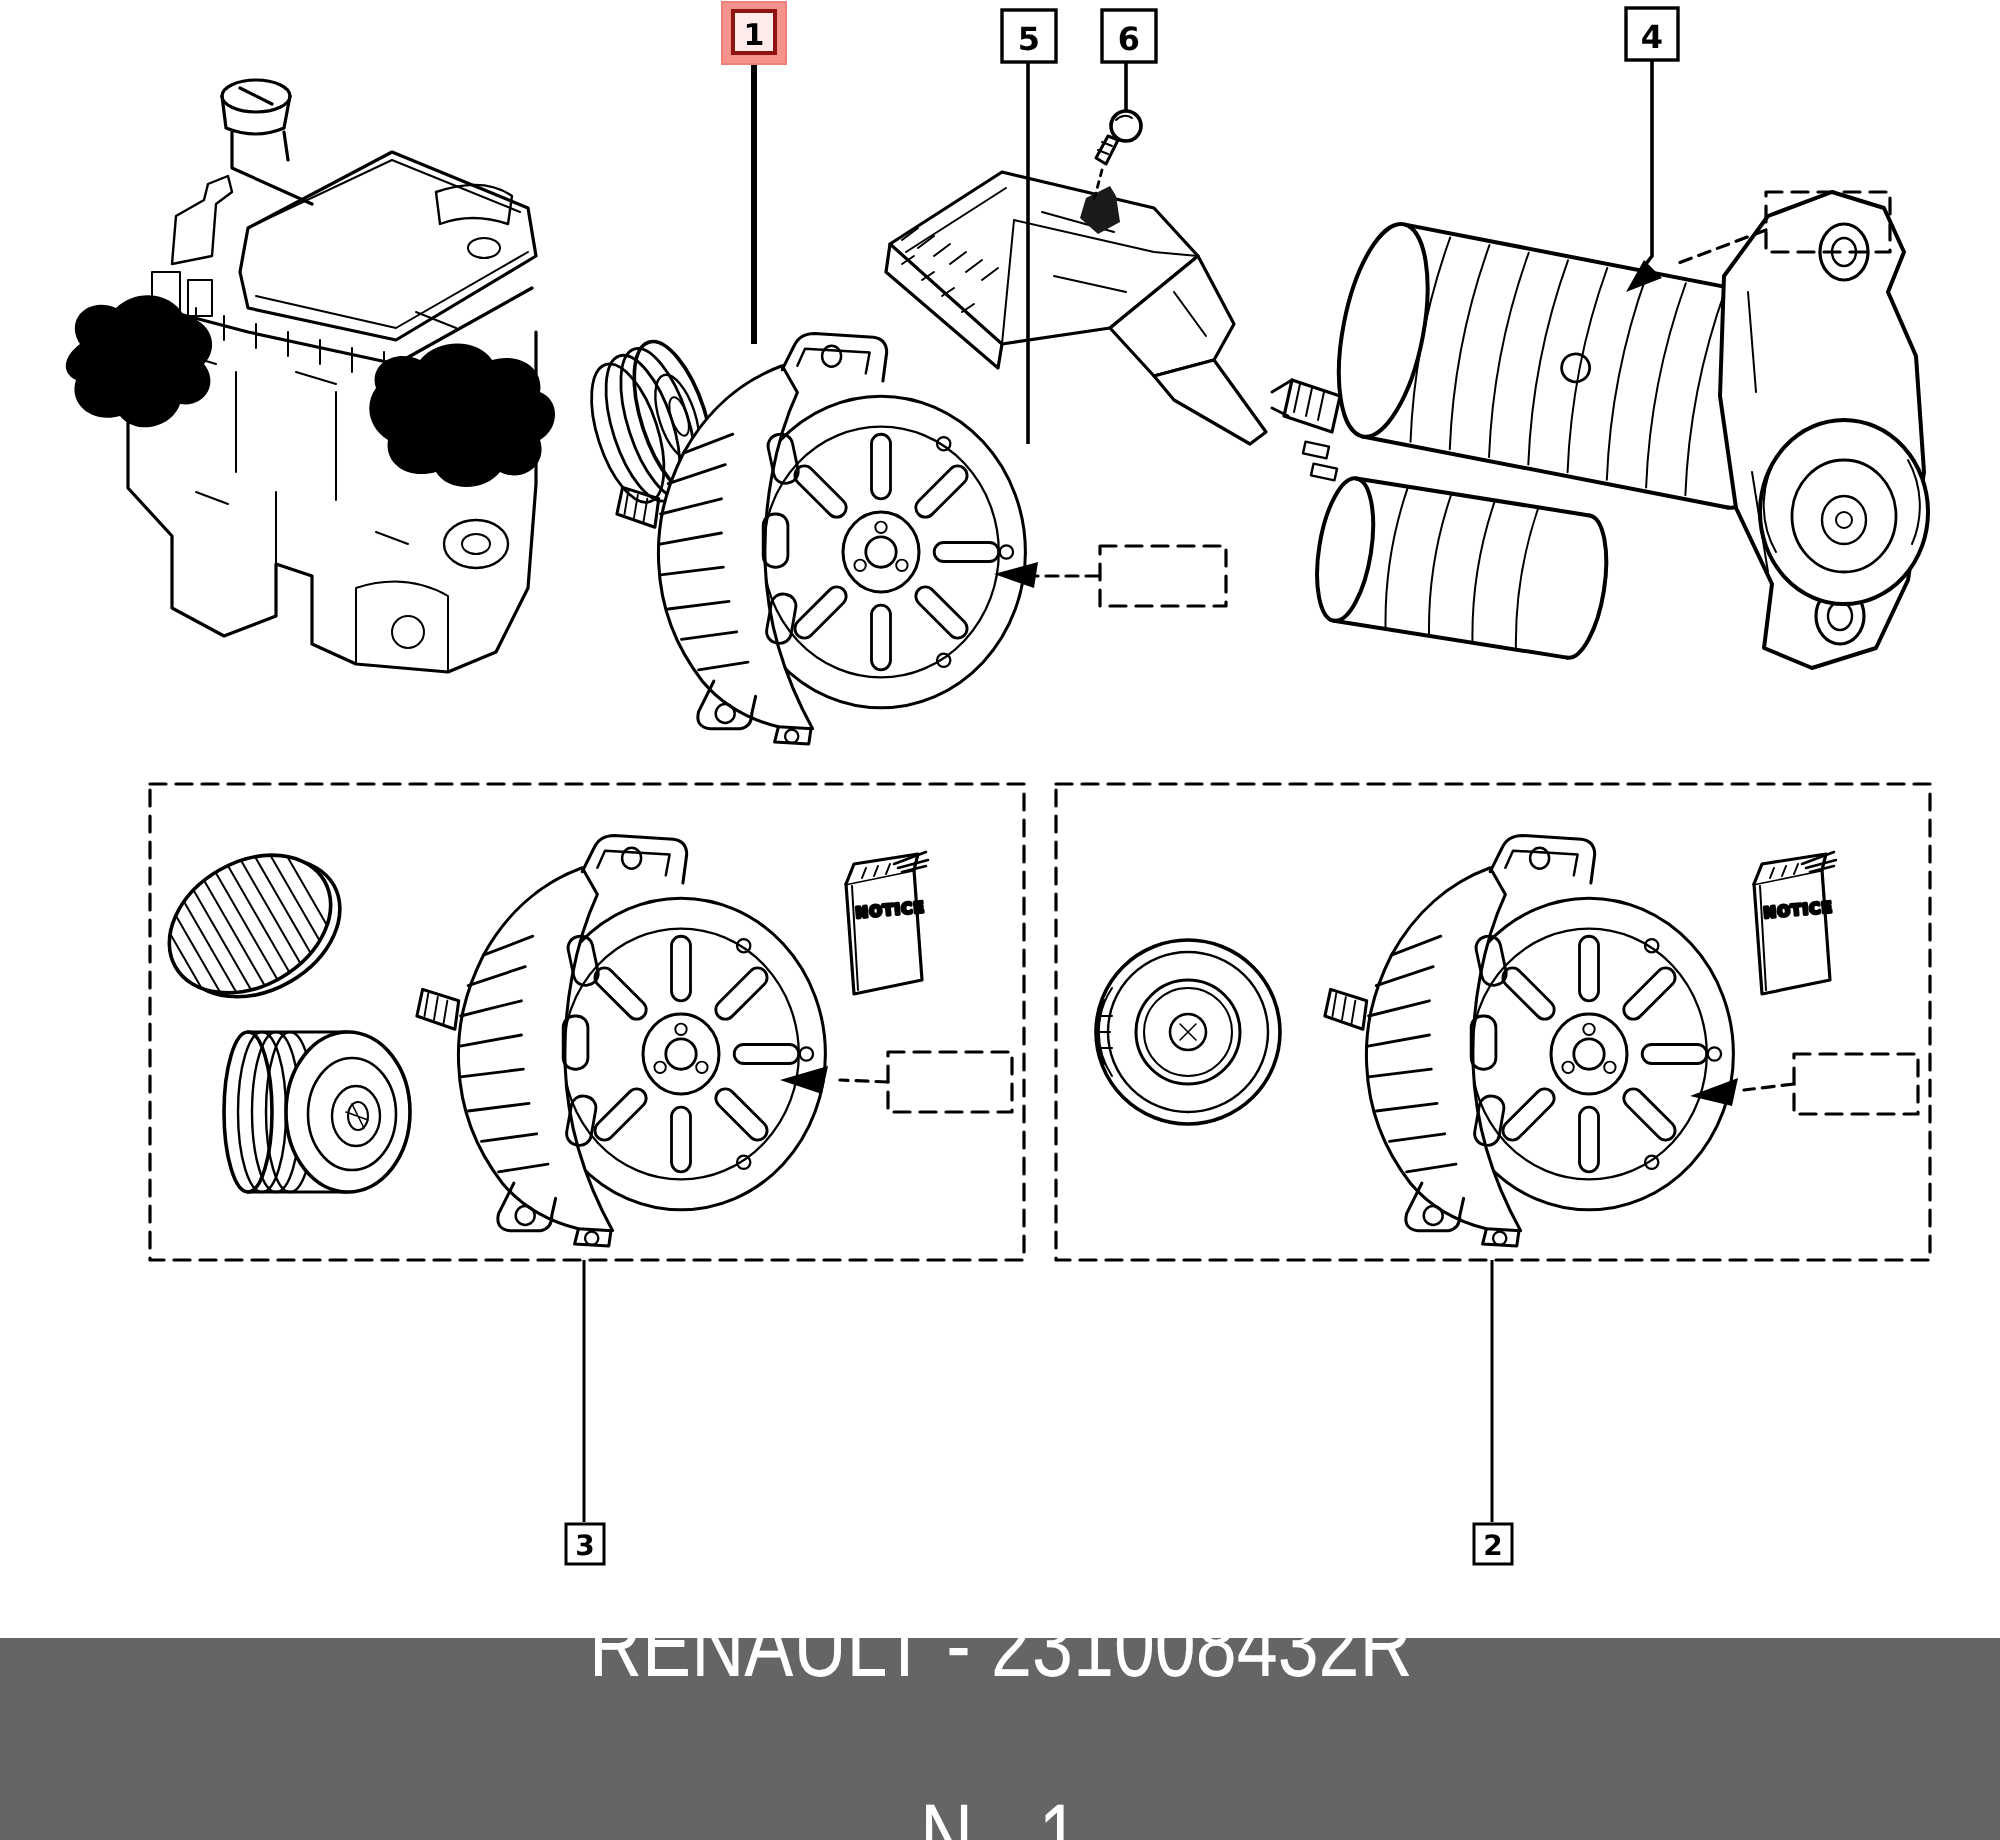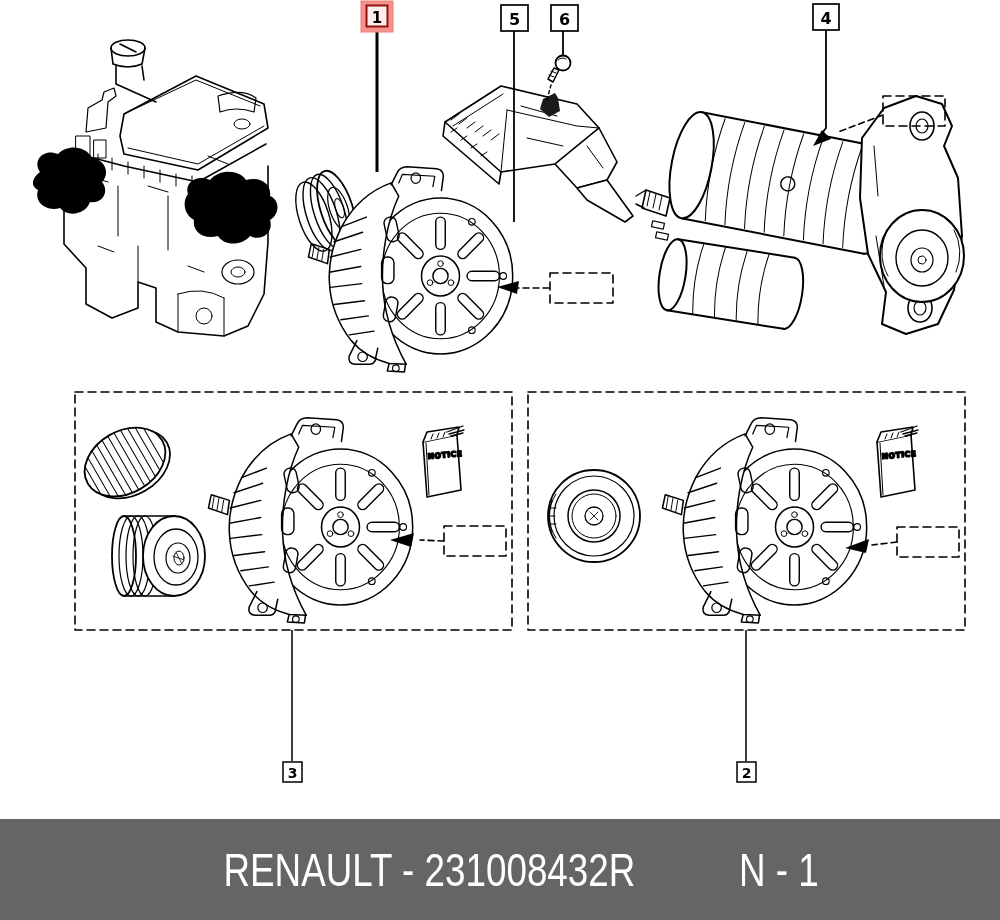--- a/index.html
+++ b/index.html
@@ -1,21 +1,21 @@
 <!DOCTYPE html>
 <html><head>
 <meta charset="utf-8">
 <style>
   html,body{margin:0;padding:0;background:#fff;}
   .canvas{position:relative;width:1000px;height:920px;background:#ffffff;overflow:hidden;
           font-family:"Liberation Sans",sans-serif;}
   .diagram-svg{position:absolute;left:0;top:0;}
   
   .footer-bar{position:absolute;left:0;top:819px;width:1000px;height:101px;background:#656565;
-              display:flex;align-items:center;justify-content:center;gap:42px;}
+              display:flex;align-items:center;justify-content:center;gap:42px;flex-direction:column;}
   .footer-text{color:#ffffff;font-size:46px;font-weight:400;letter-spacing:0px;
                display:inline-block;transform:scaleX(0.80);white-space:nowrap;}
   
   text.ctext{font-family:"DejaVu Sans",sans-serif;font-weight:bold;fill:#000;text-anchor:middle;}
   text.notice-txt{font-family:"DejaVu Sans",sans-serif;font-weight:bold;fill:#000;letter-spacing:0.6px;}
   .art{fill:none;stroke:#000;stroke-width:1.6;stroke-linejoin:round;stroke-linecap:round;}
   .dash{stroke-dasharray:8 5;}
 </style>
 </head>
 <body>

